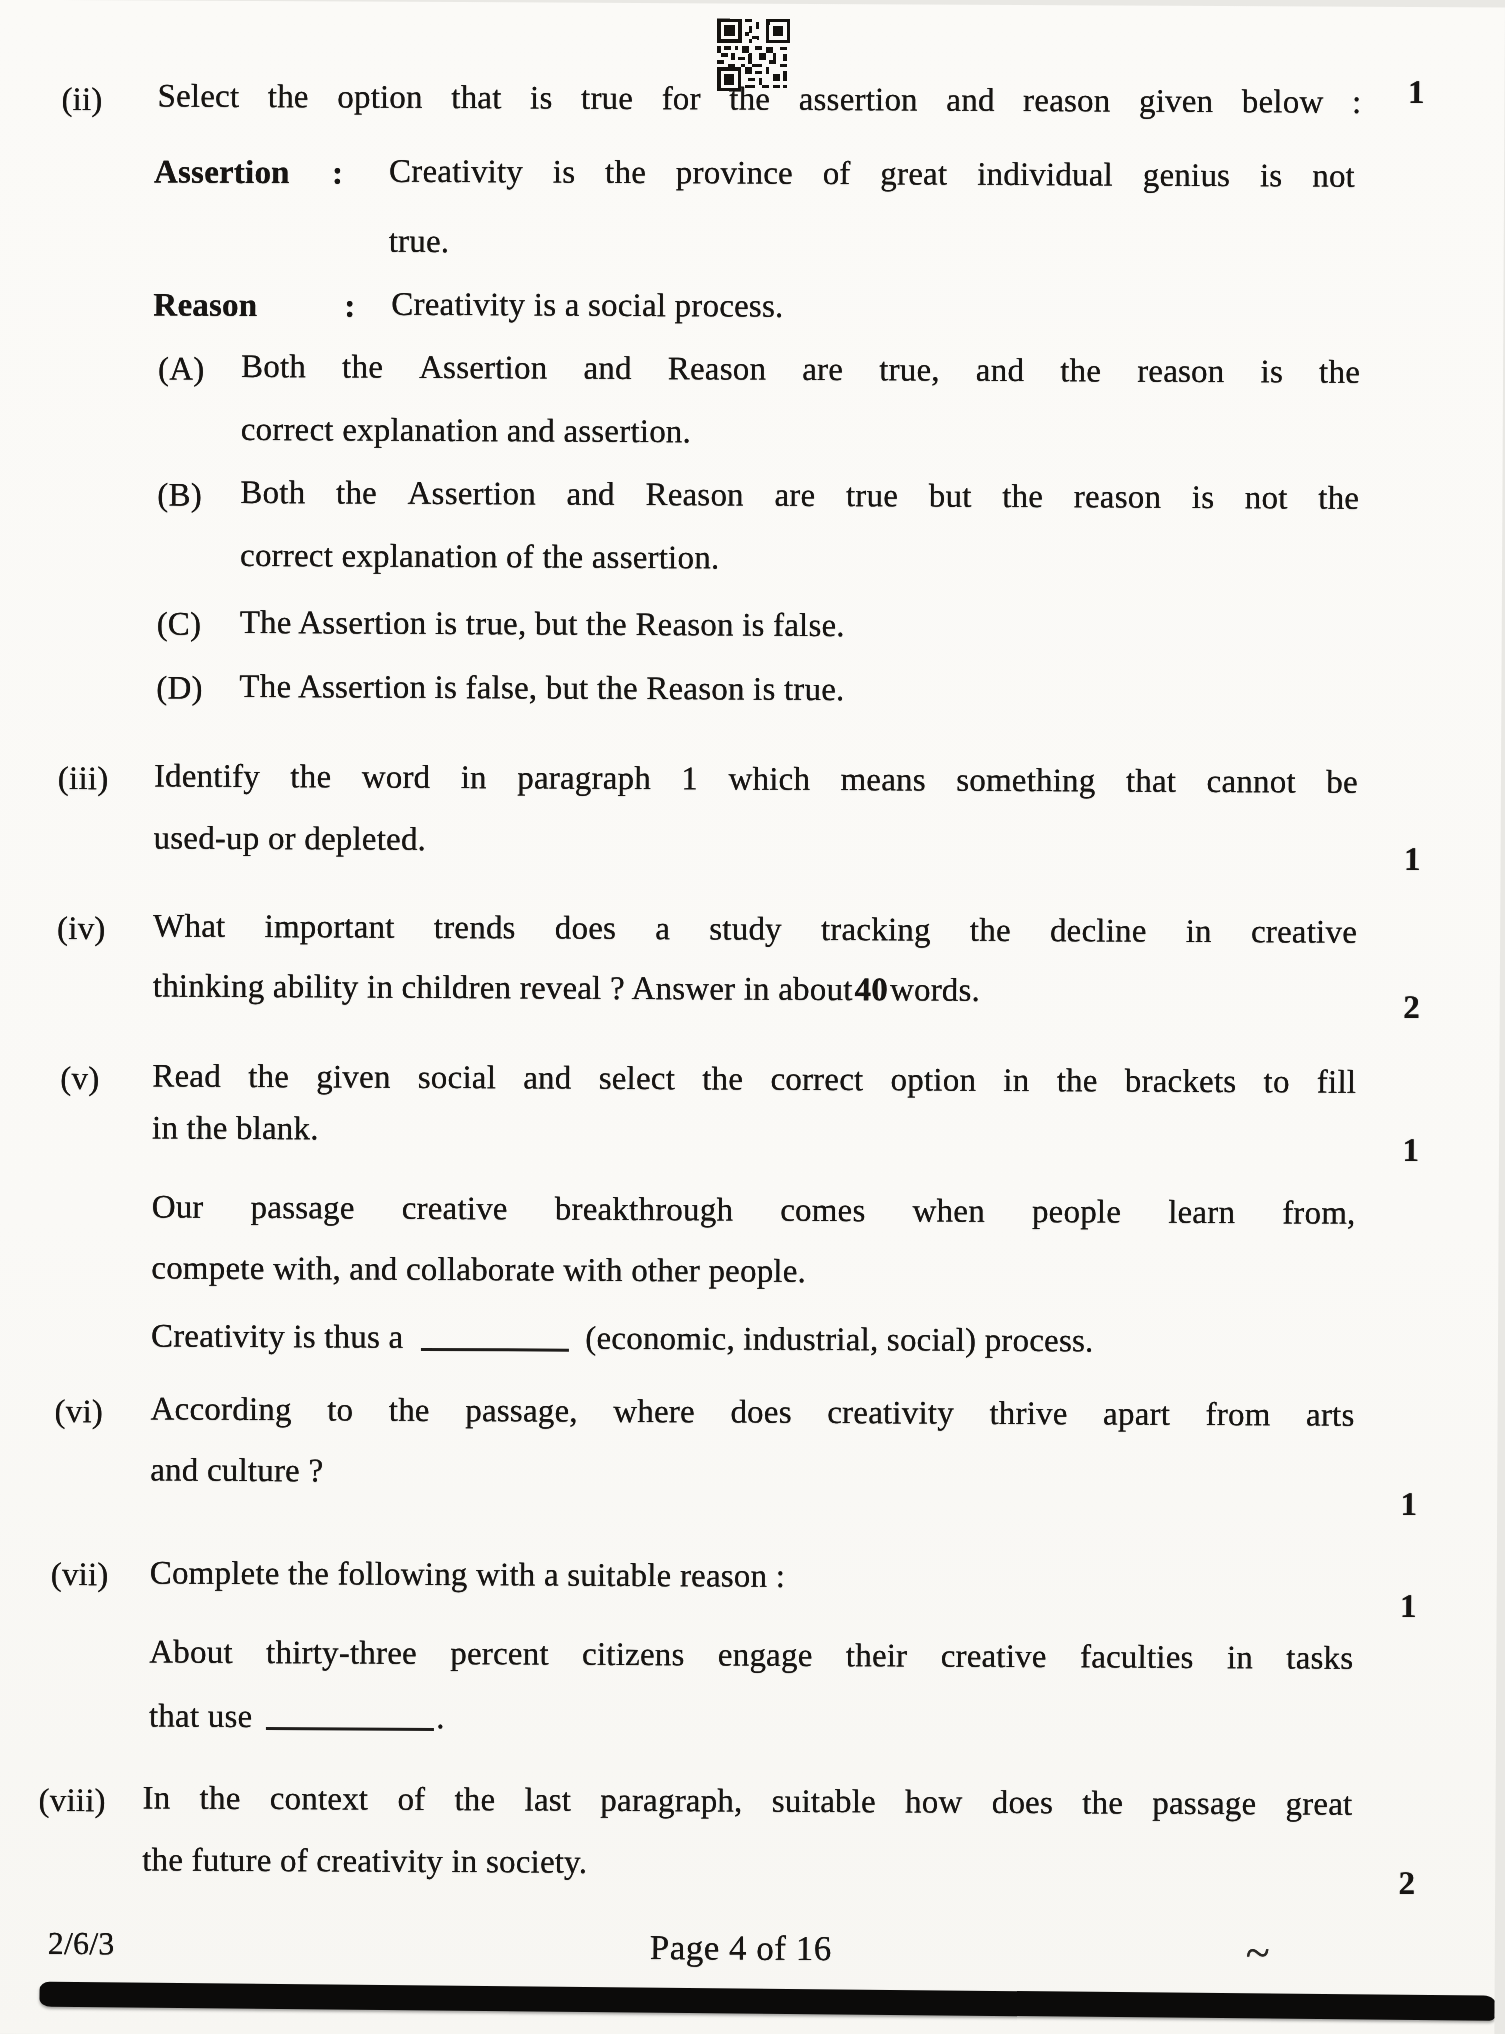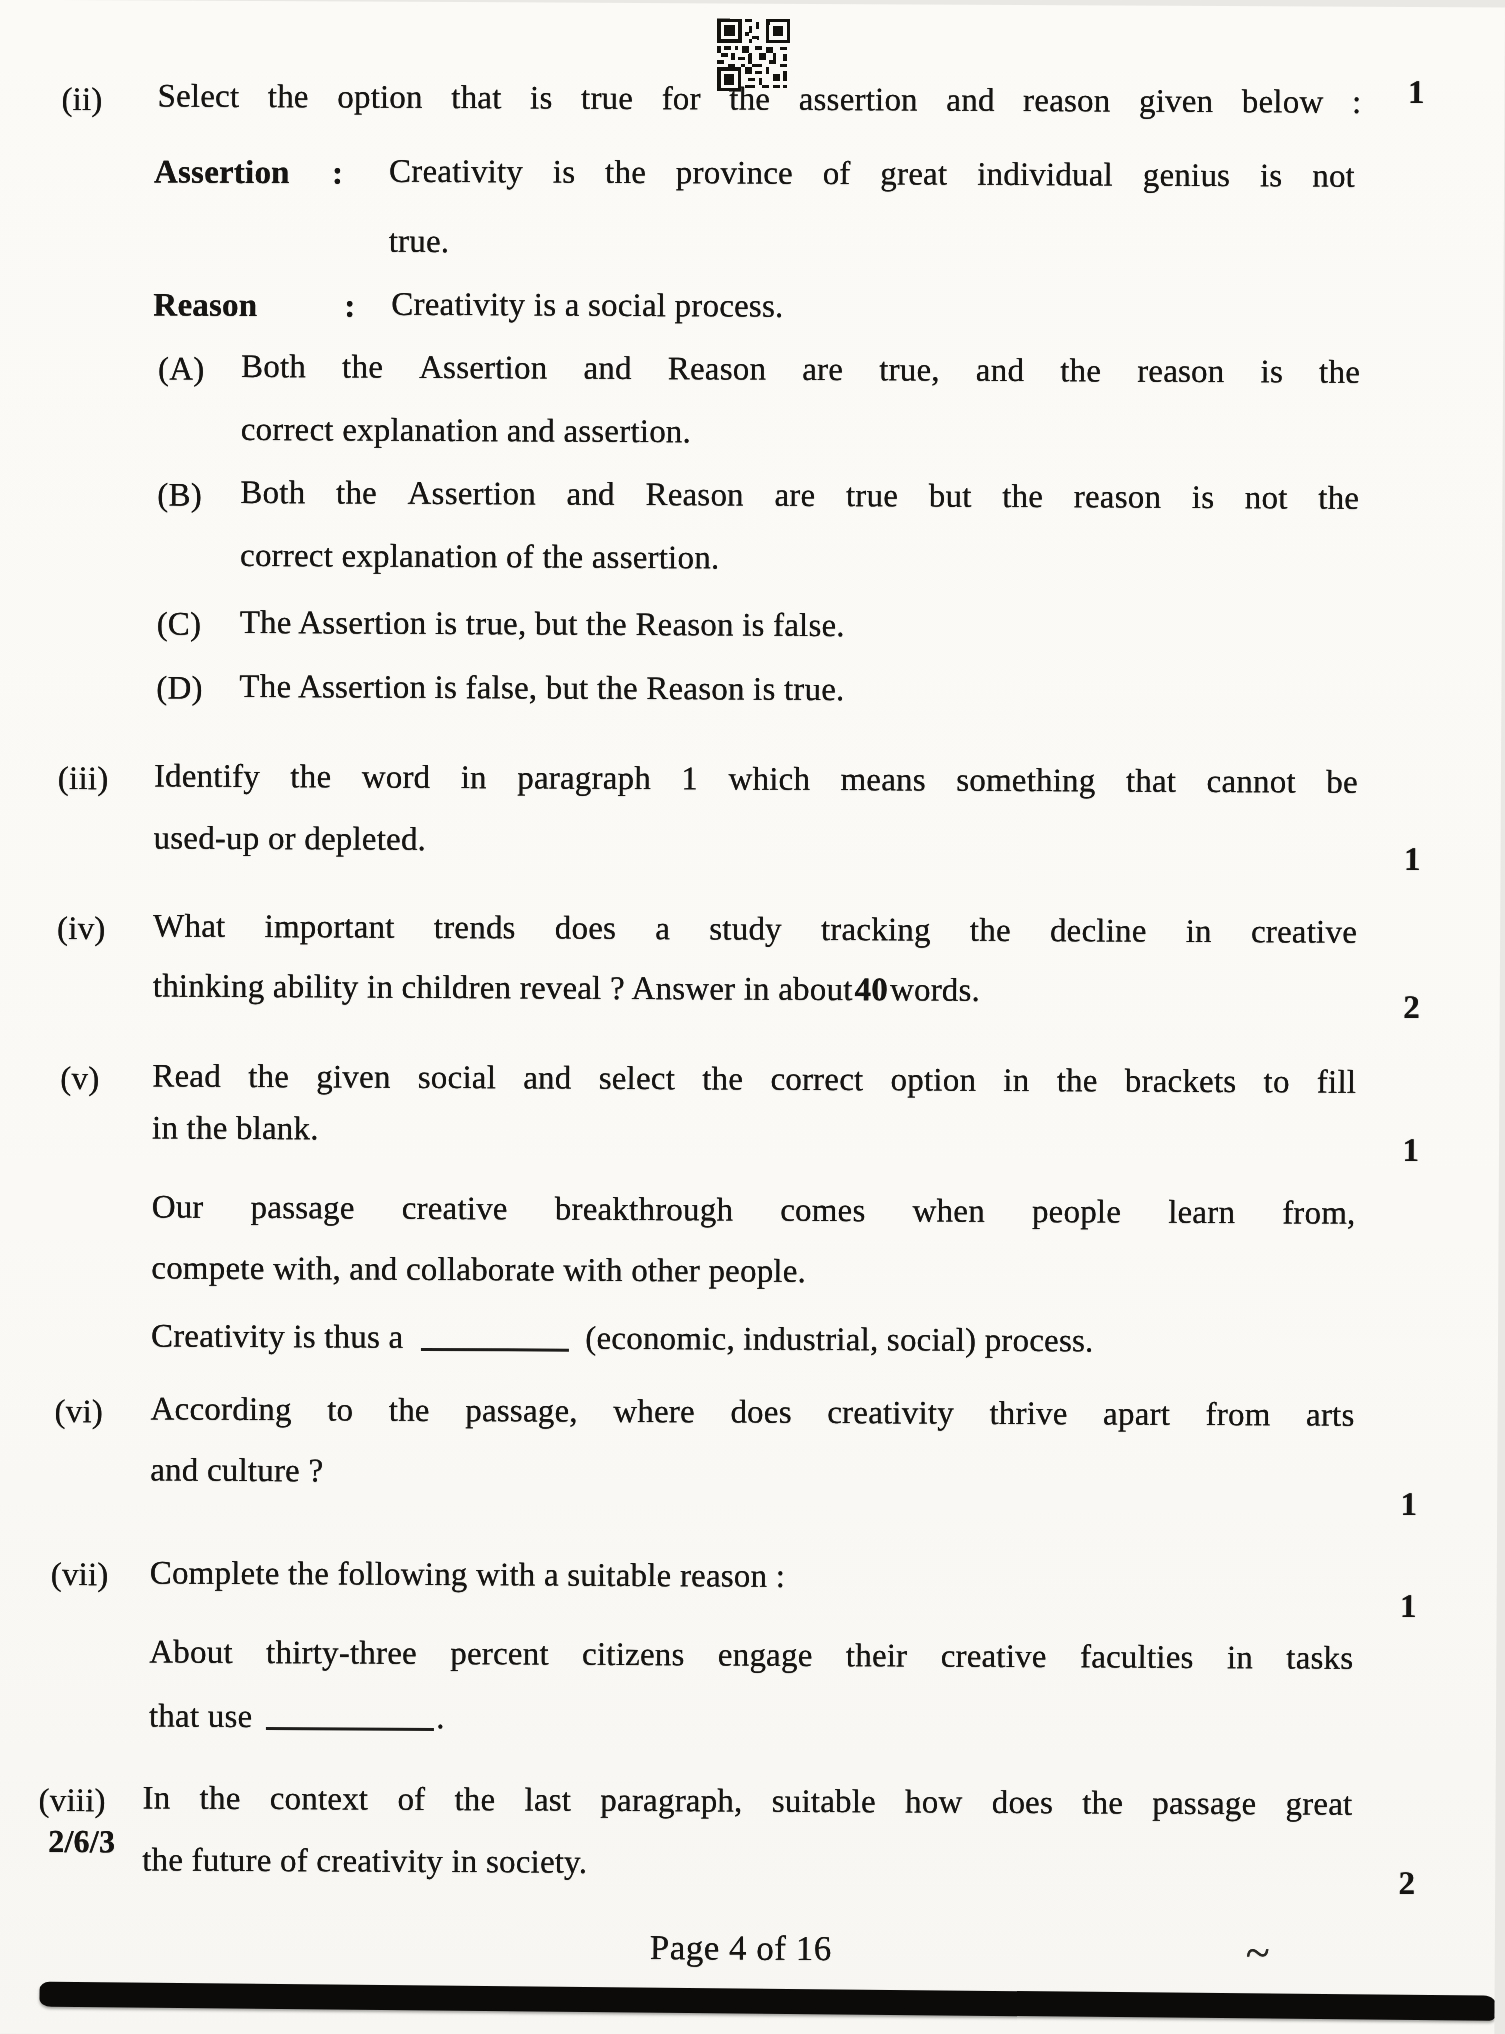--- a/index.html
+++ b/index.html
@@ -39,21 +39,21 @@
   .blank{
     display:inline-block;
     height:1em;
     border-bottom:3px solid #201e1c;
     vertical-align:baseline;
     transform:translateY(3px);
   }
   .blank.b1{width:148px;margin:0 16px 0 18px;}
   .blank.b2{width:168px;margin:0 2px 0 14px;}
   .qr{position:absolute;left:716px;top:15px;width:76px;height:73px;}
-  .footer-left{left:58px;top:1820px;font-weight:bold;font-size:32px;}
+  .footer-left{left:58px;top:1922px;font-weight:normal;font-size:32px;}
   .footer-center{left:660px;top:1924px;font-weight:normal;font-size:35px;letter-spacing:.5px;}
   .footer-tilde{left:1256px;top:1926px;font-size:44px;color:#2a2825;}
   .scanbar{
     position:absolute;left:50px;top:1985px;width:1458px;height:25px;
     background:#0c0b0a;
     border-radius:10px 14px 8px 12px / 8px 12px 10px 8px;
     transform:rotate(0.25deg);
     box-shadow:0 2px 3px rgba(0,0,0,.35);
   }
 </style>

